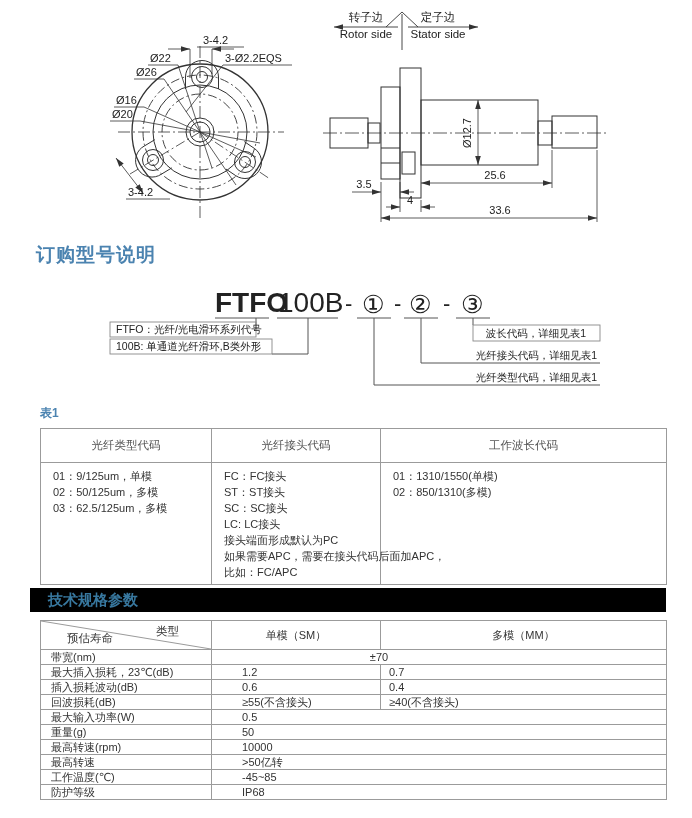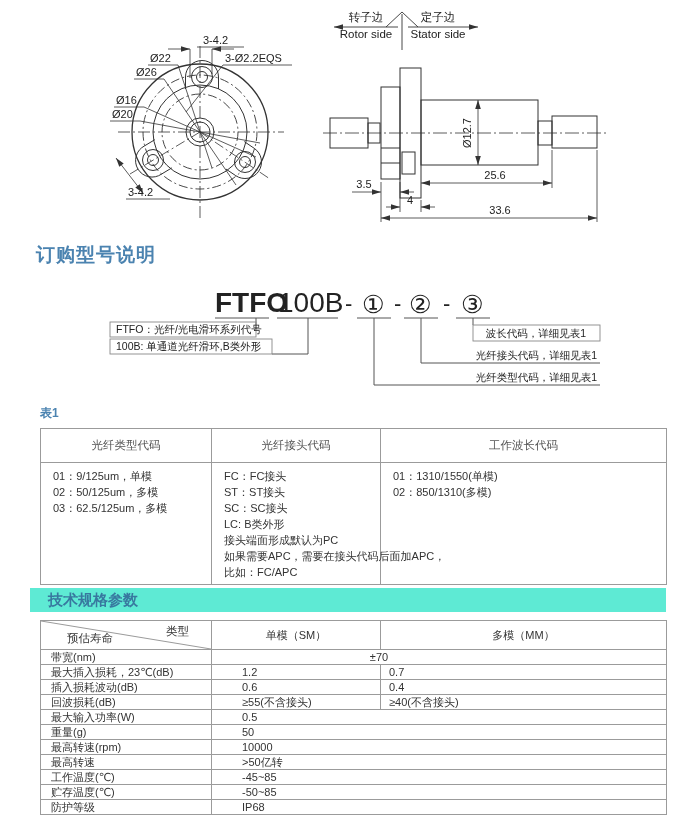--- a/index.html
+++ b/index.html
@@ -6,40 +6,40 @@
   body{
     width:692px;height:818px;position:relative;background:#ffffff;
     font-family:"Liberation Sans","DejaVu Sans",sans-serif;color:#333;overflow:hidden;
   }
   svg text{font-family:"Liberation Sans","DejaVu Sans",sans-serif;fill:#222;}
   .abs{position:absolute;}
   
   .h-blue{color:#4b83b0;font-weight:bold;}
   #order-title{top:242px;left:36px;font-size:19px;letter-spacing:1px;}
   #t1-title{top:405px;left:40px;font-size:12px;}
-  #spec-bar{top:588px;left:30px;width:636px;height:24px;background:#5eead4;}
+  #spec-bar{top:588px;left:30px;width:636px;height:24px;background:#000000;}
   #spec-bar span{display:inline-block;margin:3px 0 0 18px;font-size:15px;font-weight:bold;color:#38789f;}
   
   #table1{top:428px;left:40px;width:626px;border-collapse:collapse;table-layout:fixed;}
   #table1 th,#table1 td{border:1px solid #9b9b9b;font-weight:normal;}
   #table1 th{height:19px;font-size:11.5px;color:#555;text-align:center;padding:7px;}
   #table1 td{vertical-align:top;padding:5px 4px 4px 12px;font-size:11px;color:#333;margin-top:40px;}
   #table1 td div{line-height:16px;white-space:nowrap;}
   
   #spec-table{top:620px;left:40px;width:626px;border-collapse:collapse;table-layout:fixed;}
   #spec-table th,#spec-table td{border:1px solid #9b9b9b;font-weight:normal;font-size:11px;color:#333;}
   #spec-table th{height:28px;padding:0;}
   #spec-table td{height:14px;padding:0;line-height:14px;white-space:nowrap;}
   #spec-table td.lbl{padding-left:10px;}
   #spec-table td.sm{padding-left:30px;}
   #spec-table td.mm{padding-left:8px;}
   #spec-table td.ctr{text-align:center;padding-right:120px;}
   #spec-table td.spanv{padding-left:30px;}
   th.corner{position:relative;}
-  th.corner .c-top{position:absolute;top:3px;right:22px;font-size:11.5px;color:#333;}
+  th.corner .c-top{position:absolute;top:3px;right:32px;font-size:11.5px;color:#333;}
   th.corner .c-bot{position:absolute;bottom:3px;left:26px;font-size:11.5px;color:#333;}
   th.colhead{text-align:center;font-size:11.5px;color:#333;}
 </style>
 </head>
 <body>
 
 <svg class="abs" style="top:0;left:0" width="692" height="238" viewBox="0 0 692 238">
   <g stroke="#333" fill="none" stroke-width="1">
 
     <g>
@@ -253,21 +253,21 @@
   <tr>
     <td>
       <div>01：9/125um，单模</div>
       <div>02：50/125um，多模</div>
       <div>03：62.5/125um，多模</div>
     </td>
     <td>
       <div>FC：FC接头</div>
       <div>ST：ST接头</div>
       <div>SC：SC接头</div>
-      <div>LC:  B类外形</div>
+      <div>LC:  LC接头</div>
       <div>接头端面形成默认为PC</div>
       <div>如果需要APC，需要在接头代码后面加APC，</div>
       <div>比如：FC/APC</div>
     </td>
     <td>
       <div>01：1310/1550(单模)</div>
       <div>02：850/1310(多模)</div>
     </td>
   </tr>
 </tbody>
@@ -328,21 +328,17 @@
   </tr>
   <tr>
     <td class="lbl">最高转速</td>
     <td class="spanv" colspan="2">&gt;50亿转</td>
   </tr>
   <tr>
     <td class="lbl">工作温度(℃)</td>
     <td class="spanv" colspan="2">-45~85</td>
   </tr>
   <tr>
-    <td class="lbl">贮存温度(℃)</td>
-    <td class="spanv" colspan="2">-50~85</td>
-  </tr>
-  <tr>
     <td class="lbl">防护等级</td>
     <td class="spanv" colspan="2">IP68</td>
   </tr>
 </tbody>
   </table>
 
 </body></html>

